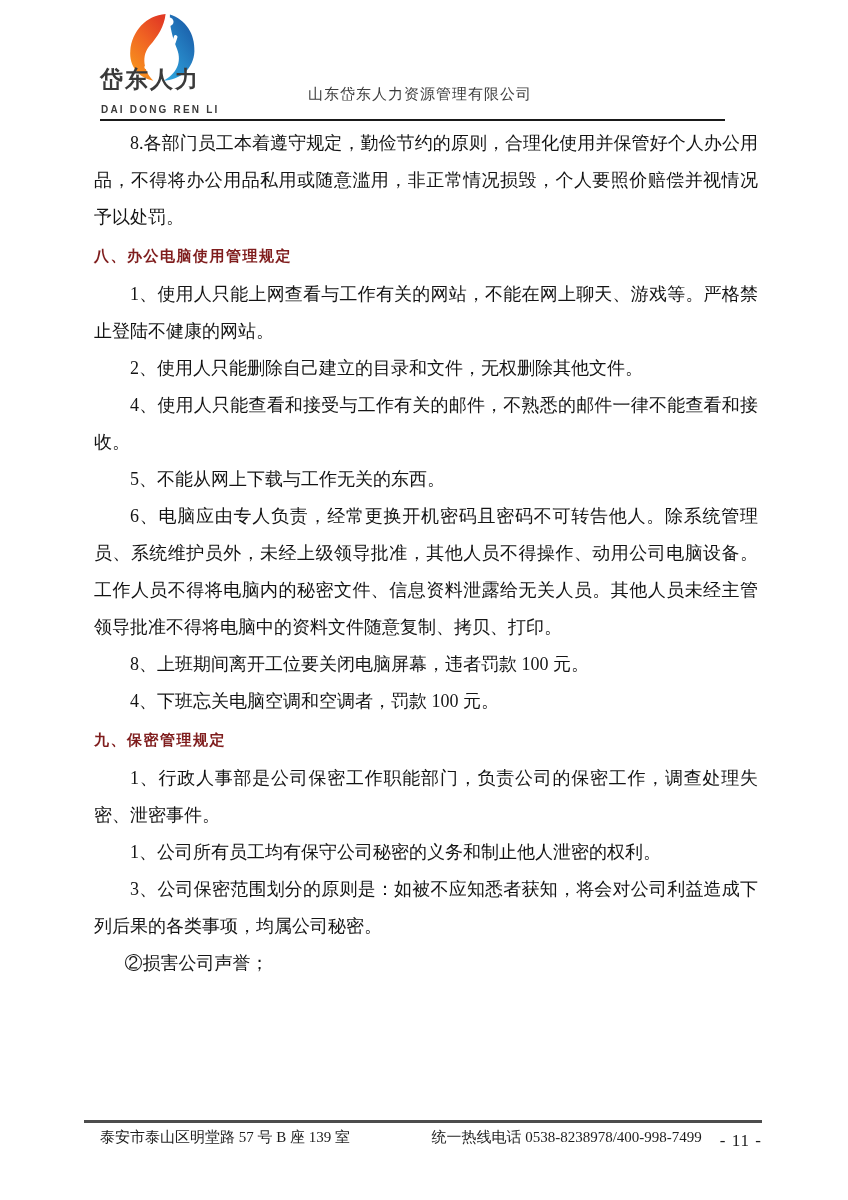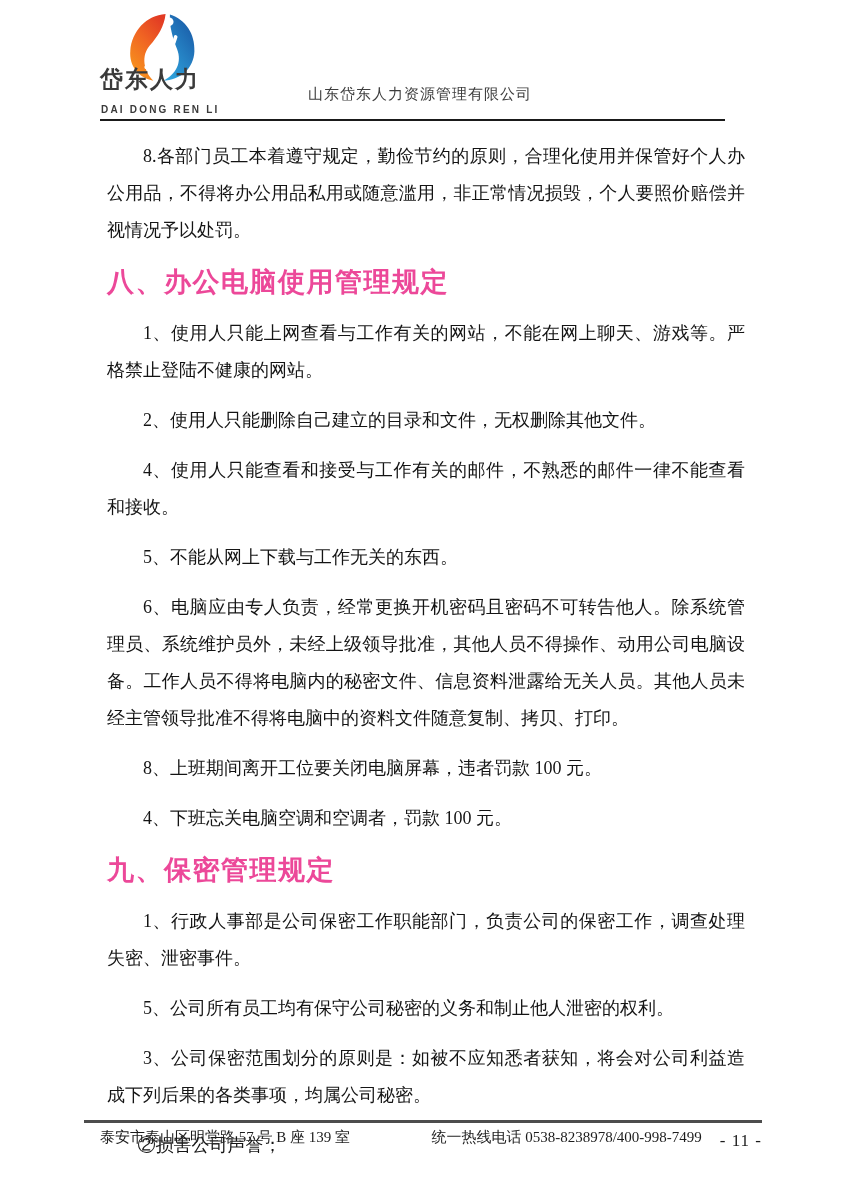--- a/index.html
+++ b/index.html
@@ -29,24 +29,24 @@
   }
   .header-rule{
     position:absolute;left:100px;top:119px;width:625px;height:2px;background:#1a1a1a;
   }
 
   
   .doc-body{
     position:absolute;top:125px;left:94px;width:664px;
     font-size:18px;line-height:37px;text-align:justify;color:#141414;
   }
-  .para{margin:13px;text-indent:2em;}
+  .para{margin:0;text-indent:2em;}
   .t-heading{
-    font-size:27px;font-weight:bold;line-height:40px;
-    text-indent:0;letter-spacing:1.5px;color:#ec4899;
+    font-size:15px;font-weight:bold;line-height:40px;
+    text-indent:0;letter-spacing:1.5px;color:#7f1d1d;
   }
   .t-sub{text-indent:1.7em;}
 
   
   .footer-rule{
     position:absolute;left:84px;top:1120px;width:678px;height:3px;background:#4d4d4d;
   }
   .footer{
     position:absolute;left:100px;top:1127px;width:662px;
     display:flex;align-items:baseline;
@@ -102,21 +102,21 @@
       <p class="para t-item">6、电脑应由专人负责，经常更换开机密码且密码不可转告他人。除系统管理员、系统维护员外，未经上级领导批准，其他人员不得操作、动用公司电脑设备。工作人员不得将电脑内的秘密文件、信息资料泄露给无关人员。其他人员未经主管领导批准不得将电脑中的资料文件随意复制、拷贝、打印。</p>
 
       <p class="para t-item">8、上班期间离开工位要关闭电脑屏幕，违者罚款 100 元。</p>
 
       <p class="para t-item">4、下班忘关电脑空调和空调者，罚款 100 元。</p>
 
       <p class="para t-heading">九、保密管理规定</p>
 
       <p class="para t-item">1、行政人事部是公司保密工作职能部门，负责公司的保密工作，调查处理失密、泄密事件。</p>
 
-      <p class="para t-item">5、公司所有员工均有保守公司秘密的义务和制止他人泄密的权利。</p>
+      <p class="para t-item">1、公司所有员工均有保守公司秘密的义务和制止他人泄密的权利。</p>
 
       <p class="para t-item">3、公司保密范围划分的原则是：如被不应知悉者获知，将会对公司利益造成下列后果的各类事项，均属公司秘密。</p>
 
 
       <p class="para t-sub">②损害公司声誉；</p>
     </div>
 
   <div class="footer-rule"></div>
   <div class="footer">
     <span class="addr">泰安市泰山区明堂路 57 号 B 座 139 室</span>

